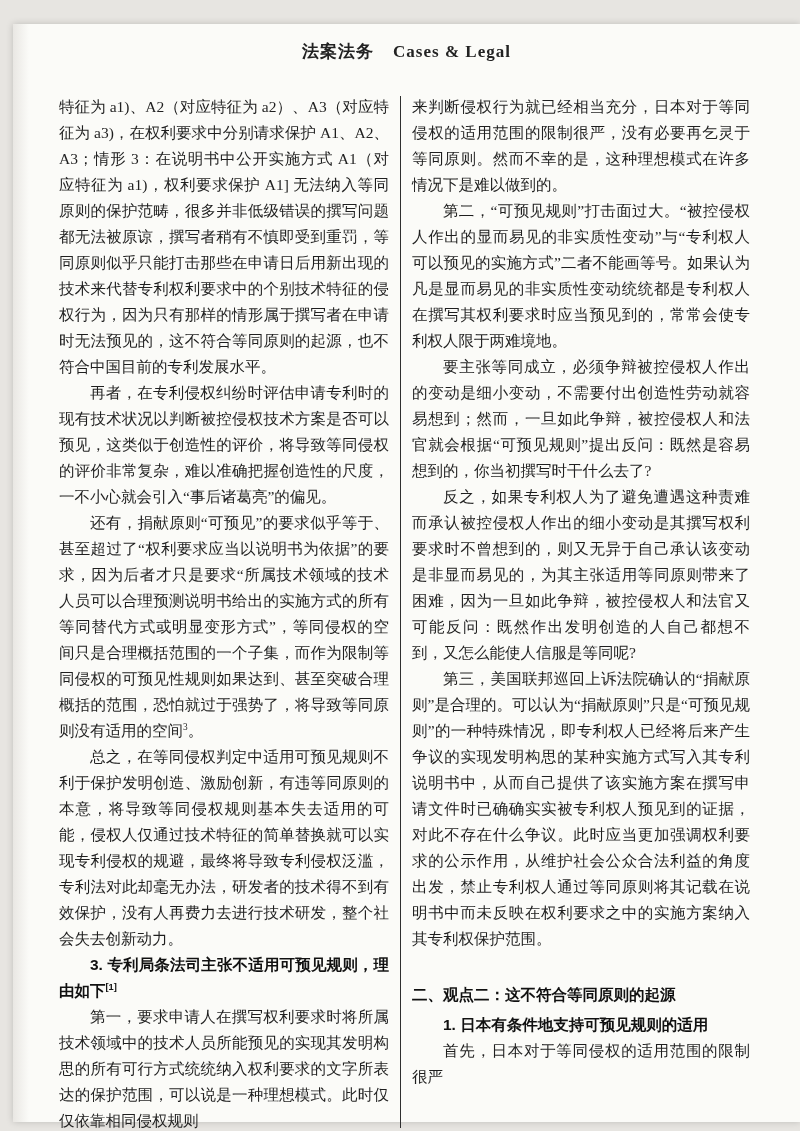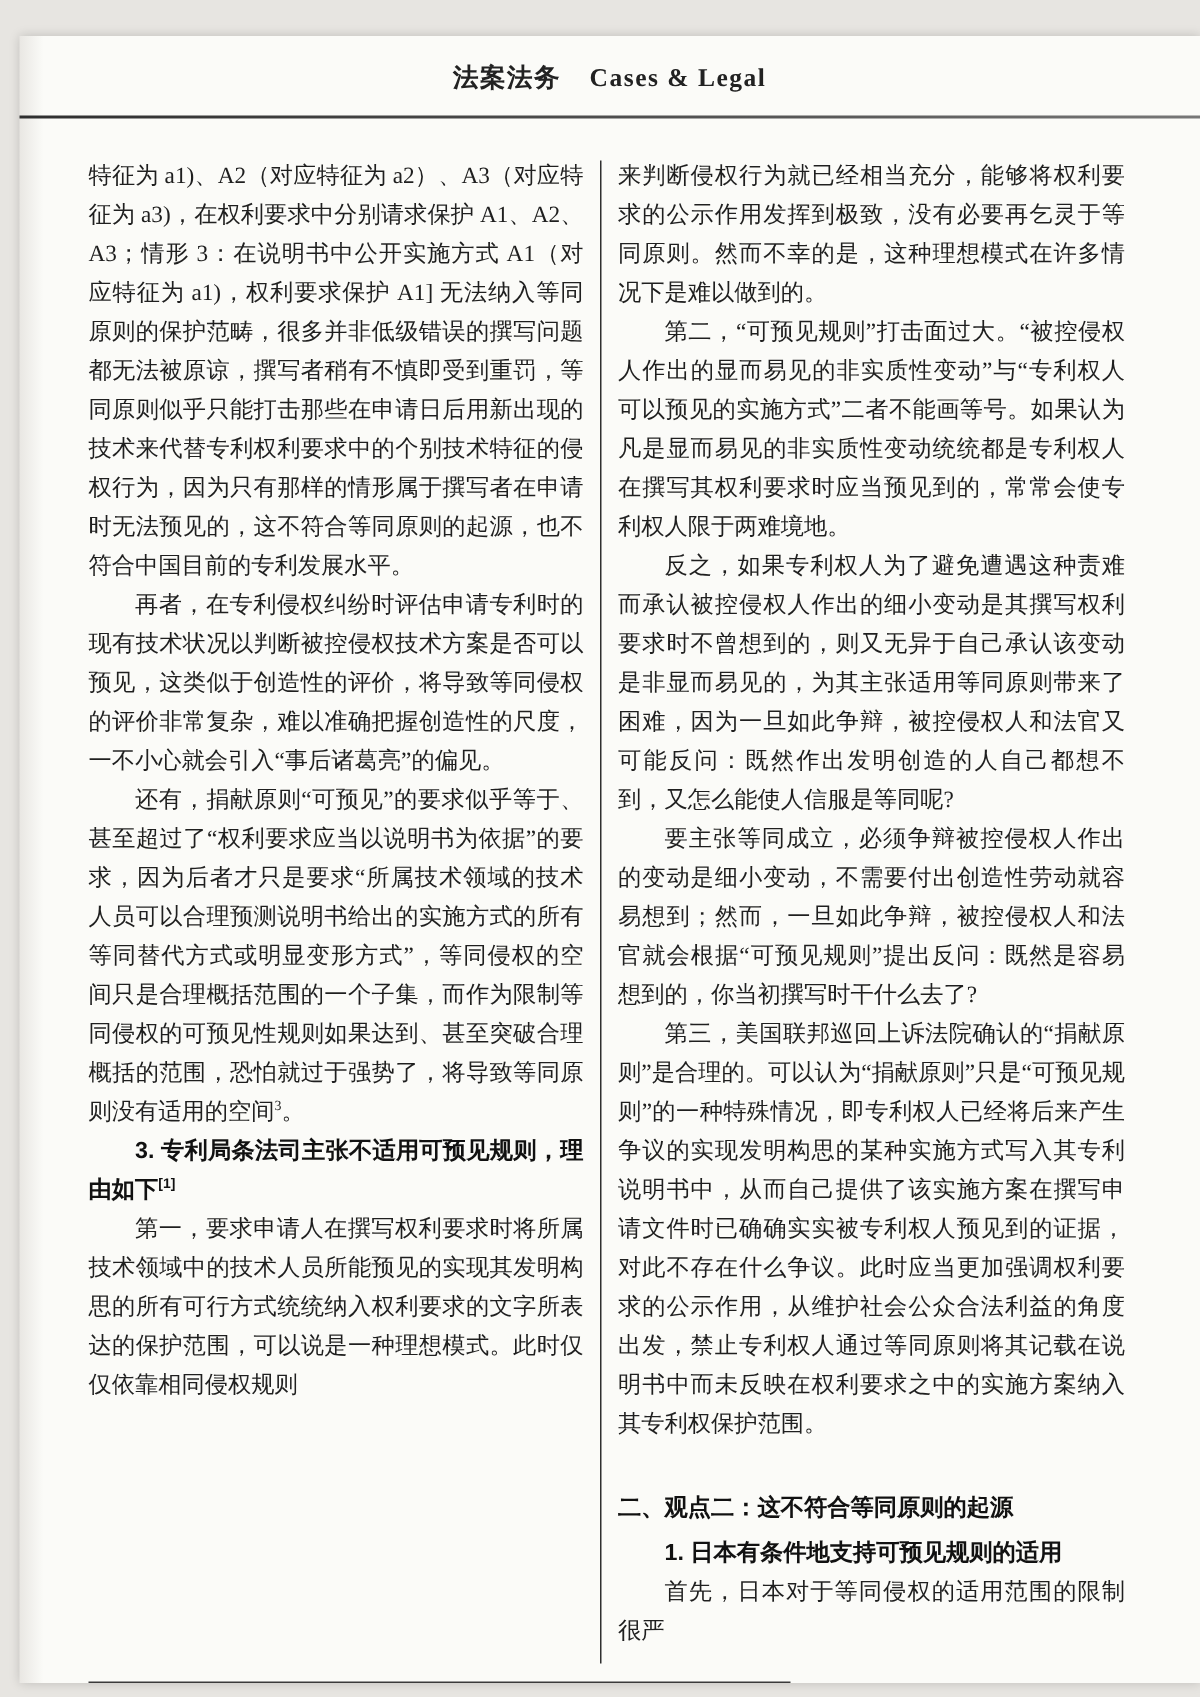--- a/index.html
+++ b/index.html
@@ -73,29 +73,30 @@
     <span class="section-en">Cases &amp; Legal</span>
   </div>
 
   <div class="head-rule"></div>
 
   <div class="content">
     <div class="col left" id="col-left">
         <p class="para body"><span>特征为 a1)、A2（对应特征为 a2）、A3（对应特征为 a3)，在权利要求中分别请求保护 A1、A2、A3；情形 3：在说明书中公开实施方式 A1（对应特征为 a1)，权利要求保护 A1] 无法纳入等同原则的保护范畴，很多并非低级错误的撰写问题都无法被原谅，撰写者稍有不慎即受到重罚，等同原则似乎只能打击那些在申请日后用新出现的技术来代替专利权利要求中的个别技术特征的侵权行为，因为只有那样的情形属于撰写者在申请时无法预见的，这不符合等同原则的起源，也不符合中国目前的专利发展水平。</span></p>
         <p class="para body indent"><span>再者，在专利侵权纠纷时评估申请专利时的现有技术状况以判断被控侵权技术方案是否可以预见，这类似于创造性的评价，将导致等同侵权的评价非常复杂，难以准确把握创造性的尺度，一不小心就会引入“事后诸葛亮”的偏见。</span></p>
         <p class="para body indent"><span>还有，捐献原则“可预见”的要求似乎等于、甚至超过了“权利要求应当以说明书为依据”的要求，因为后者才只是要求“所属技术领域的技术人员可以合理预测说明书给出的实施方式的所有等同替代方式或明显变形方式”，等同侵权的空间只是合理概括范围的一个子集，而作为限制等同侵权的可预见性规则如果达到、甚至突破合理概括的范围，恐怕就过于强势了，将导致等同原则没有适用的空间</span><sup>3</sup><span>。</span></p>
+        <p class="para body indent"><span>总之，在等同侵权判定中适用可预见规则不利于保护发明创造、激励创新，有违等同原则的本意，将导致等同侵权规则基本失去适用的可能，侵权人仅通过技术特征的简单替换就可以实现专利侵权的规避，最终将导致专利侵权泛滥，专利法对此却毫无办法，研发者的技术得不到有效保护，没有人再费力去进行技术研发，整个社会失去创新动力。</span></p>
         <p class="para h2 indent"><span>3. 专利局条法司主张不适用可预见规则，理由如下</span><sup>[1]</sup></p>
         <p class="para body indent"><span>第一，要求申请人在撰写权利要求时将所属技术领域中的技术人员所能预见的实现其发明构思的所有可行方式统统纳入权利要求的文字所表达的保护范围，可以说是一种理想模式。此时仅仅依靠相同侵权规则</span></p>
       </div>
     <div class="divider"></div>
     <div class="col right" id="col-right">
-        <p class="para body"><span>来判断侵权行为就已经相当充分，能够将权利要求的公示作用发挥到极致，没有必要再乞灵于等同原则。然而不幸的是，这种理想模式在许多情况下是难以做到的。</span></p>
+        <p class="para body"><span>来判断侵权行为就已经相当充分，日本对于等同侵权的适用范围的限制很严，没有必要再乞灵于等同原则。然而不幸的是，这种理想模式在许多情况下是难以做到的。</span></p>
         <p class="para body indent"><span>第二，“可预见规则”打击面过大。“被控侵权人作出的显而易见的非实质性变动”与“专利权人可以预见的实施方式”二者不能画等号。如果认为凡是显而易见的非实质性变动统统都是专利权人在撰写其权利要求时应当预见到的，常常会使专利权人限于两难境地。</span></p>
+        <p class="para body indent"><span>要主张等同成立，必须争辩被控侵权人作出的变动是细小变动，不需要付出创造性劳动就容易想到；然而，一旦如此争辩，被控侵权人和法官就会根据“可预见规则”提出反问：既然是容易想到的，你当初撰写时干什么去了?</span></p>
         <p class="para body indent"><span>反之，如果专利权人为了避免遭遇这种责难而承认被控侵权人作出的细小变动是其撰写权利要求时不曾想到的，则又无异于自己承认该变动是非显而易见的，为其主张适用等同原则带来了困难，因为一旦如此争辩，被控侵权人和法官又可能反问：既然作出发明创造的人自己都想不到，又怎么能使人信服是等同呢?</span></p>
-        <p class="para body indent"><span>要主张等同成立，必须争辩被控侵权人作出的变动是细小变动，不需要付出创造性劳动就容易想到；然而，一旦如此争辩，被控侵权人和法官就会根据“可预见规则”提出反问：既然是容易想到的，你当初撰写时干什么去了?</span></p>
         <p class="para body indent"><span>第三，美国联邦巡回上诉法院确认的“捐献原则”是合理的。可以认为“捐献原则”只是“可预见规则”的一种特殊情况，即专利权人已经将后来产生争议的实现发明构思的某种实施方式写入其专利说明书中，从而自己提供了该实施方案在撰写申请文件时已确确实实被专利权人预见到的证据，对此不存在什么争议。此时应当更加强调权利要求的公示作用，从维护社会公众合法利益的角度出发，禁止专利权人通过等同原则将其记载在说明书中而未反映在权利要求之中的实施方案纳入其专利权保护范围。</span></p>
         <p class="para h1"><span>二、观点二：这不符合等同原则的起源</span></p>
         <p class="para h2 indent"><span>1. 日本有条件地支持可预见规则的适用</span></p>
         <p class="para body indent"><span>首先，日本对于等同侵权的适用范围的限制很严</span></p>
       </div>
   </div>
 
   <div class="footnote-rule"></div>
 
 </div>

